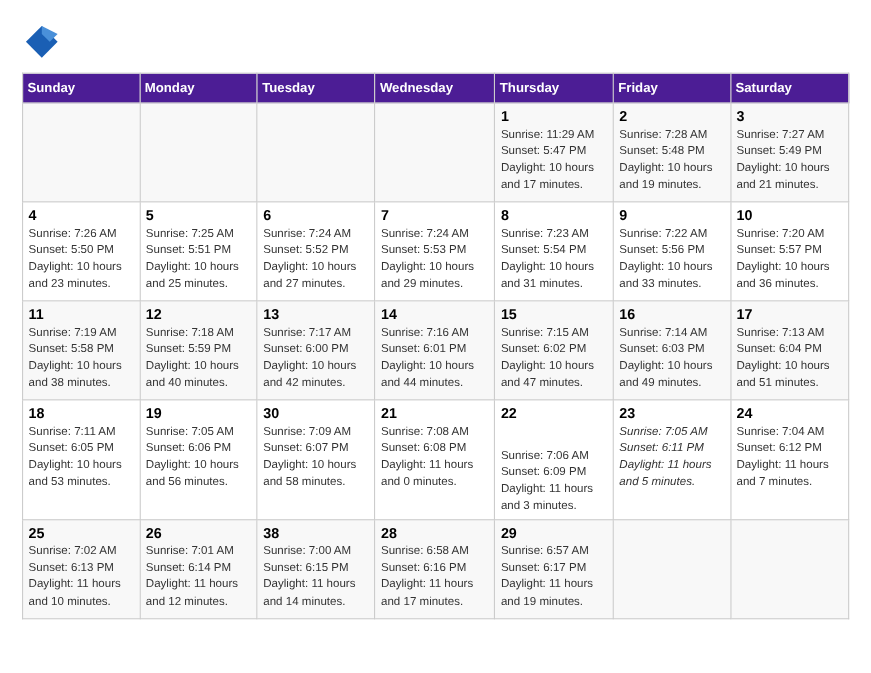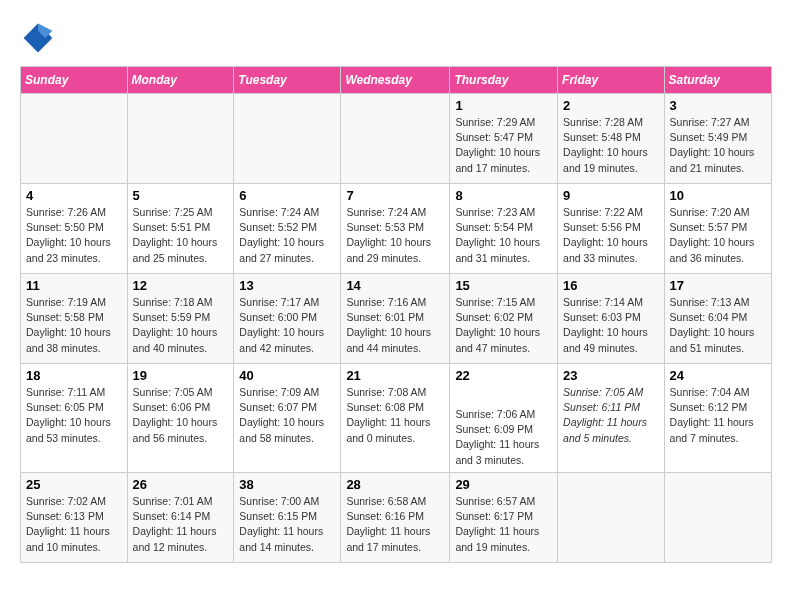--- a/index.html
+++ b/index.html
@@ -45,23 +45,22 @@
     .subtitle {
       font-size: 14px;
       color: #555;
     }
     table {
       width: 100%;
       border-collapse: collapse;
       font-size: 11px;
     }
     thead tr {
-      background-color: #ec4899;
+      background-color: #4c1d95;
       color: white;
-      font-style: italic;
     }
     thead th {
       padding: 6px 4px;
       text-align: left;
       font-weight: bold;
       font-size: 12px;
       border: 1px solid #ccc;
     }
     tbody tr {
       vertical-align: top;
@@ -123,21 +122,21 @@
       </tr>
   </thead>
   <tbody>
   <tr>
         <td></td>
         <td></td>
         <td></td>
         <td></td>
         <td>
           <div class="day-num">1</div>
-          <div class="day-info" style="white-space: pre-line;">Sunrise: 7:29 AM
+          <div class="day-info" style="white-space: pre-line;">Sunrise: 11:29 AM
 Sunset: 5:47 PM
 Daylight: 10 hours
 and 17 minutes.</div>
         </td>
         <td>
           <div class="day-num">2</div>
           <div class="day-info" style="white-space: pre-line;">Sunrise: 7:28 AM
 Sunset: 5:48 PM
 Daylight: 10 hours
 and 19 minutes.</div>
@@ -261,21 +260,21 @@
 and 53 minutes.</div>
         </td>
         <td>
           <div class="day-num">19</div>
           <div class="day-info" style="white-space: pre-line;">Sunrise: 7:05 AM
 Sunset: 6:06 PM
 Daylight: 10 hours
 and 56 minutes.</div>
         </td>
         <td>
-          <div class="day-num">40</div>
+          <div class="day-num">30</div>
           <div class="day-info" style="white-space: pre-line;">Sunrise: 7:09 AM
 Sunset: 6:07 PM
 Daylight: 10 hours
 and 58 minutes.</div>
         </td>
         <td>
           <div class="day-num">21</div>
           <div class="day-info" style="white-space: pre-line;">Sunrise: 7:08 AM
 Sunset: 6:08 PM
 Daylight: 11 hours

